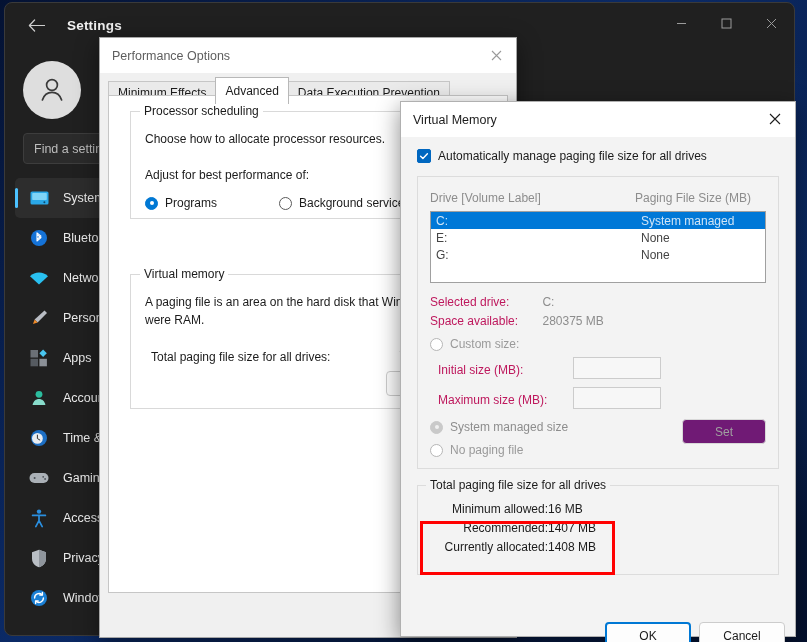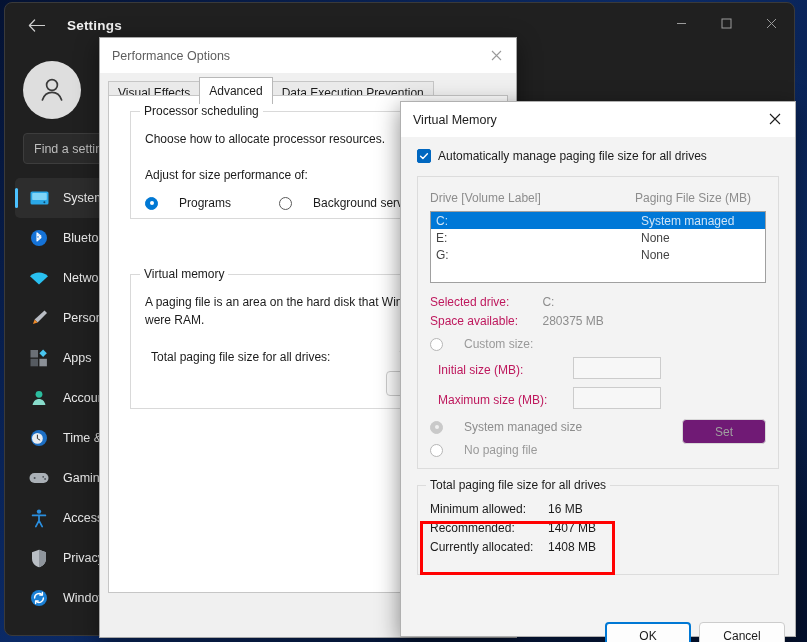--- a/index.html
+++ b/index.html
@@ -281,21 +281,21 @@
     width: 4px; height: 4px;
     border-radius: 50%;
     background: #fff;
   }
   .radio.disabled { border-color: #b6b6b6; background: #fff; }
   .radio.disabled.checked { background: #c9c9c9; border-color: #c9c9c9; }
   .radio.disabled.checked::after { background: #f0f0f0; }
   .radio-row {
     display: flex;
     align-items: center;
-    gap: 21px;
+    gap: 7px;
     font-size: 12px;
     color: #1b1b1b;
   }
   .btn {
     background: #fdfdfd;
     border: 1px solid #cccccc;
     border-radius: 4px;
     font-size: 12px;
     color: #1b1b1b;
     display: flex;
@@ -570,36 +570,36 @@
     <div class="dlg-title">Performance Options</div>
     <div class="dlg-close">
       <svg width="11" height="11" viewBox="0 0 11 11">
           <path d="M1 1l9 9M10 1l-9 9" stroke="#9a9a9a" stroke-width="1.1"></path>
         </svg>
     </div>
   </div>
 
   <div class="tabstrip">
     <div class="tab">
-      <span>Visual Effects</span>
+      <span>Minimum Effects</span>
     </div>
     <div class="tab active">
       <span>Advanced</span>
     </div>
     <div class="tab">
       <span>Data Execution Prevention</span>
     </div>
   </div>
 
   <div class="tab-body">
 
     <div class="group" style="left:21px; top:15px; right:18px; height:108px;">
       <div class="group-legend">Processor scheduling</div>
       <div class="body-text" style="position:absolute; left:14px; top:20px;">Choose how to allocate processor resources.</div>
-      <div class="body-text" style="position:absolute; left:14px; top:56px;">Adjust for size performance of:</div>
+      <div class="body-text" style="position:absolute; left:14px; top:56px;">Adjust for best performance of:</div>
 
       <div class="radio-row" style="position:absolute; left:14px; top:84px;">
         <span class="radio checked"></span>
         <span>Programs</span>
       </div>
       <div class="radio-row" style="position:absolute; left:148px; top:84px;">
         <span class="radio"></span>
         <span>Background services</span>
       </div>
     </div>
@@ -690,21 +690,21 @@
       <div class="radio-row" style="position:absolute; left:12px; top:266px; color:#9a9a9a;">
         <span class="radio disabled"></span>
         <span>No paging file</span>
       </div>
 
       <div class="btn disabled" style="position:absolute; right:12px; top:242px; width:84px; height:25px;">
         <span>Set</span>
       </div>
     </div>
 
-    <div class="vm-group" style="margin-top:16px; height:90px;">
+    <div class="vm-group" style="margin-top:16px; height:90px;text-align:right;">
       <div class="vm-legend">Total paging file size for all drives</div>
 
       <div style="position:absolute; left:12px; top:14px;">
         <div class="kv-row">
           <span class="kv-key">Minimum allowed:</span>
           <span>16 MB</span>
         </div>
         <div class="kv-row">
           <span class="kv-key">Recommended:</span>
           <span>1407 MB</span>

